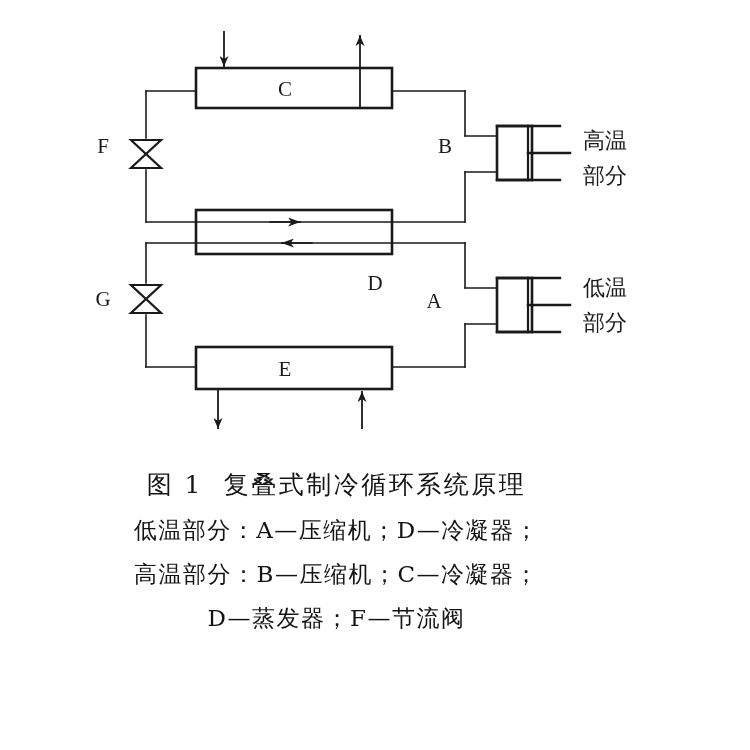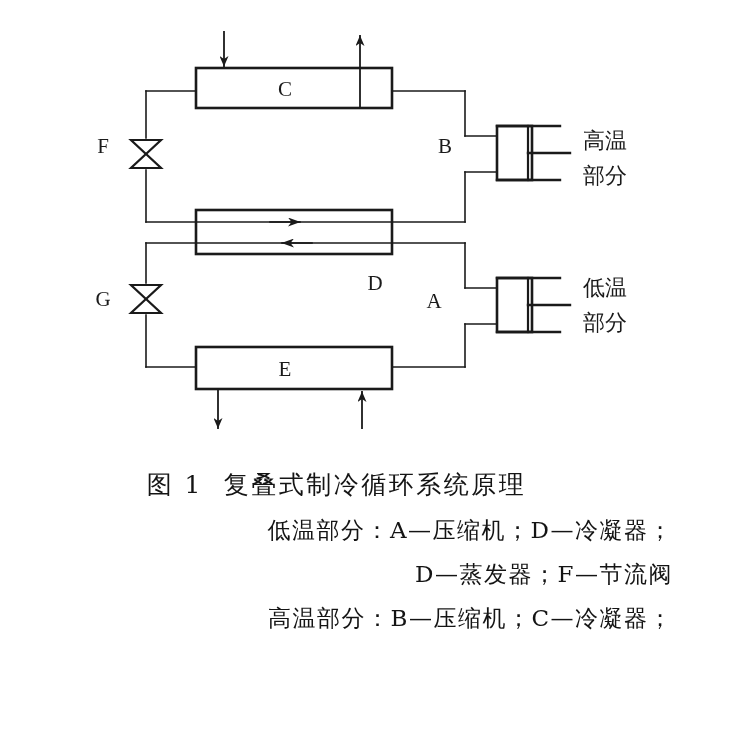--- a/index.html
+++ b/index.html
@@ -57,21 +57,20 @@
   }
   .caption-title {
     font-size: 25px;
     line-height: 46px;
     letter-spacing: 2.5px;
   }
   .caption-legend {
     font-size: 23px;
     line-height: 44px;
     letter-spacing: 1.5px;
-    text-align: right;
   }
 </style>
 </head>
 <body>
 
 <div id="page">
 
   <div id="figure-area">
     <svg id="diagram-svg" viewBox="0 0 750 460" xmlns="http://www.w3.org/2000/svg">
 
@@ -184,17 +183,17 @@
       <text class="svg-cn" x="583" y="183" text-anchor="start">部分</text>
 
       <text class="svg-cn" x="583" y="295" text-anchor="start">低温</text>
       <text class="svg-cn" x="583" y="330" text-anchor="start">部分</text>
     </svg>
   </div>
 
   <div id="caption-block">
     <div class="caption-line caption-title">图 1  复叠式制冷循环系统原理</div>
     <div class="caption-line caption-legend">低温部分：A—压缩机；D—冷凝器；</div>
+    <div class="caption-line caption-legend">高温部分：B—压缩机；C—冷凝器；</div>
     <div class="caption-line caption-legend">D—蒸发器；F—节流阀</div>
-    <div class="caption-line caption-legend">高温部分：B—压缩机；C—冷凝器；</div>
   </div>
 
 </div>
 
 </body></html>

